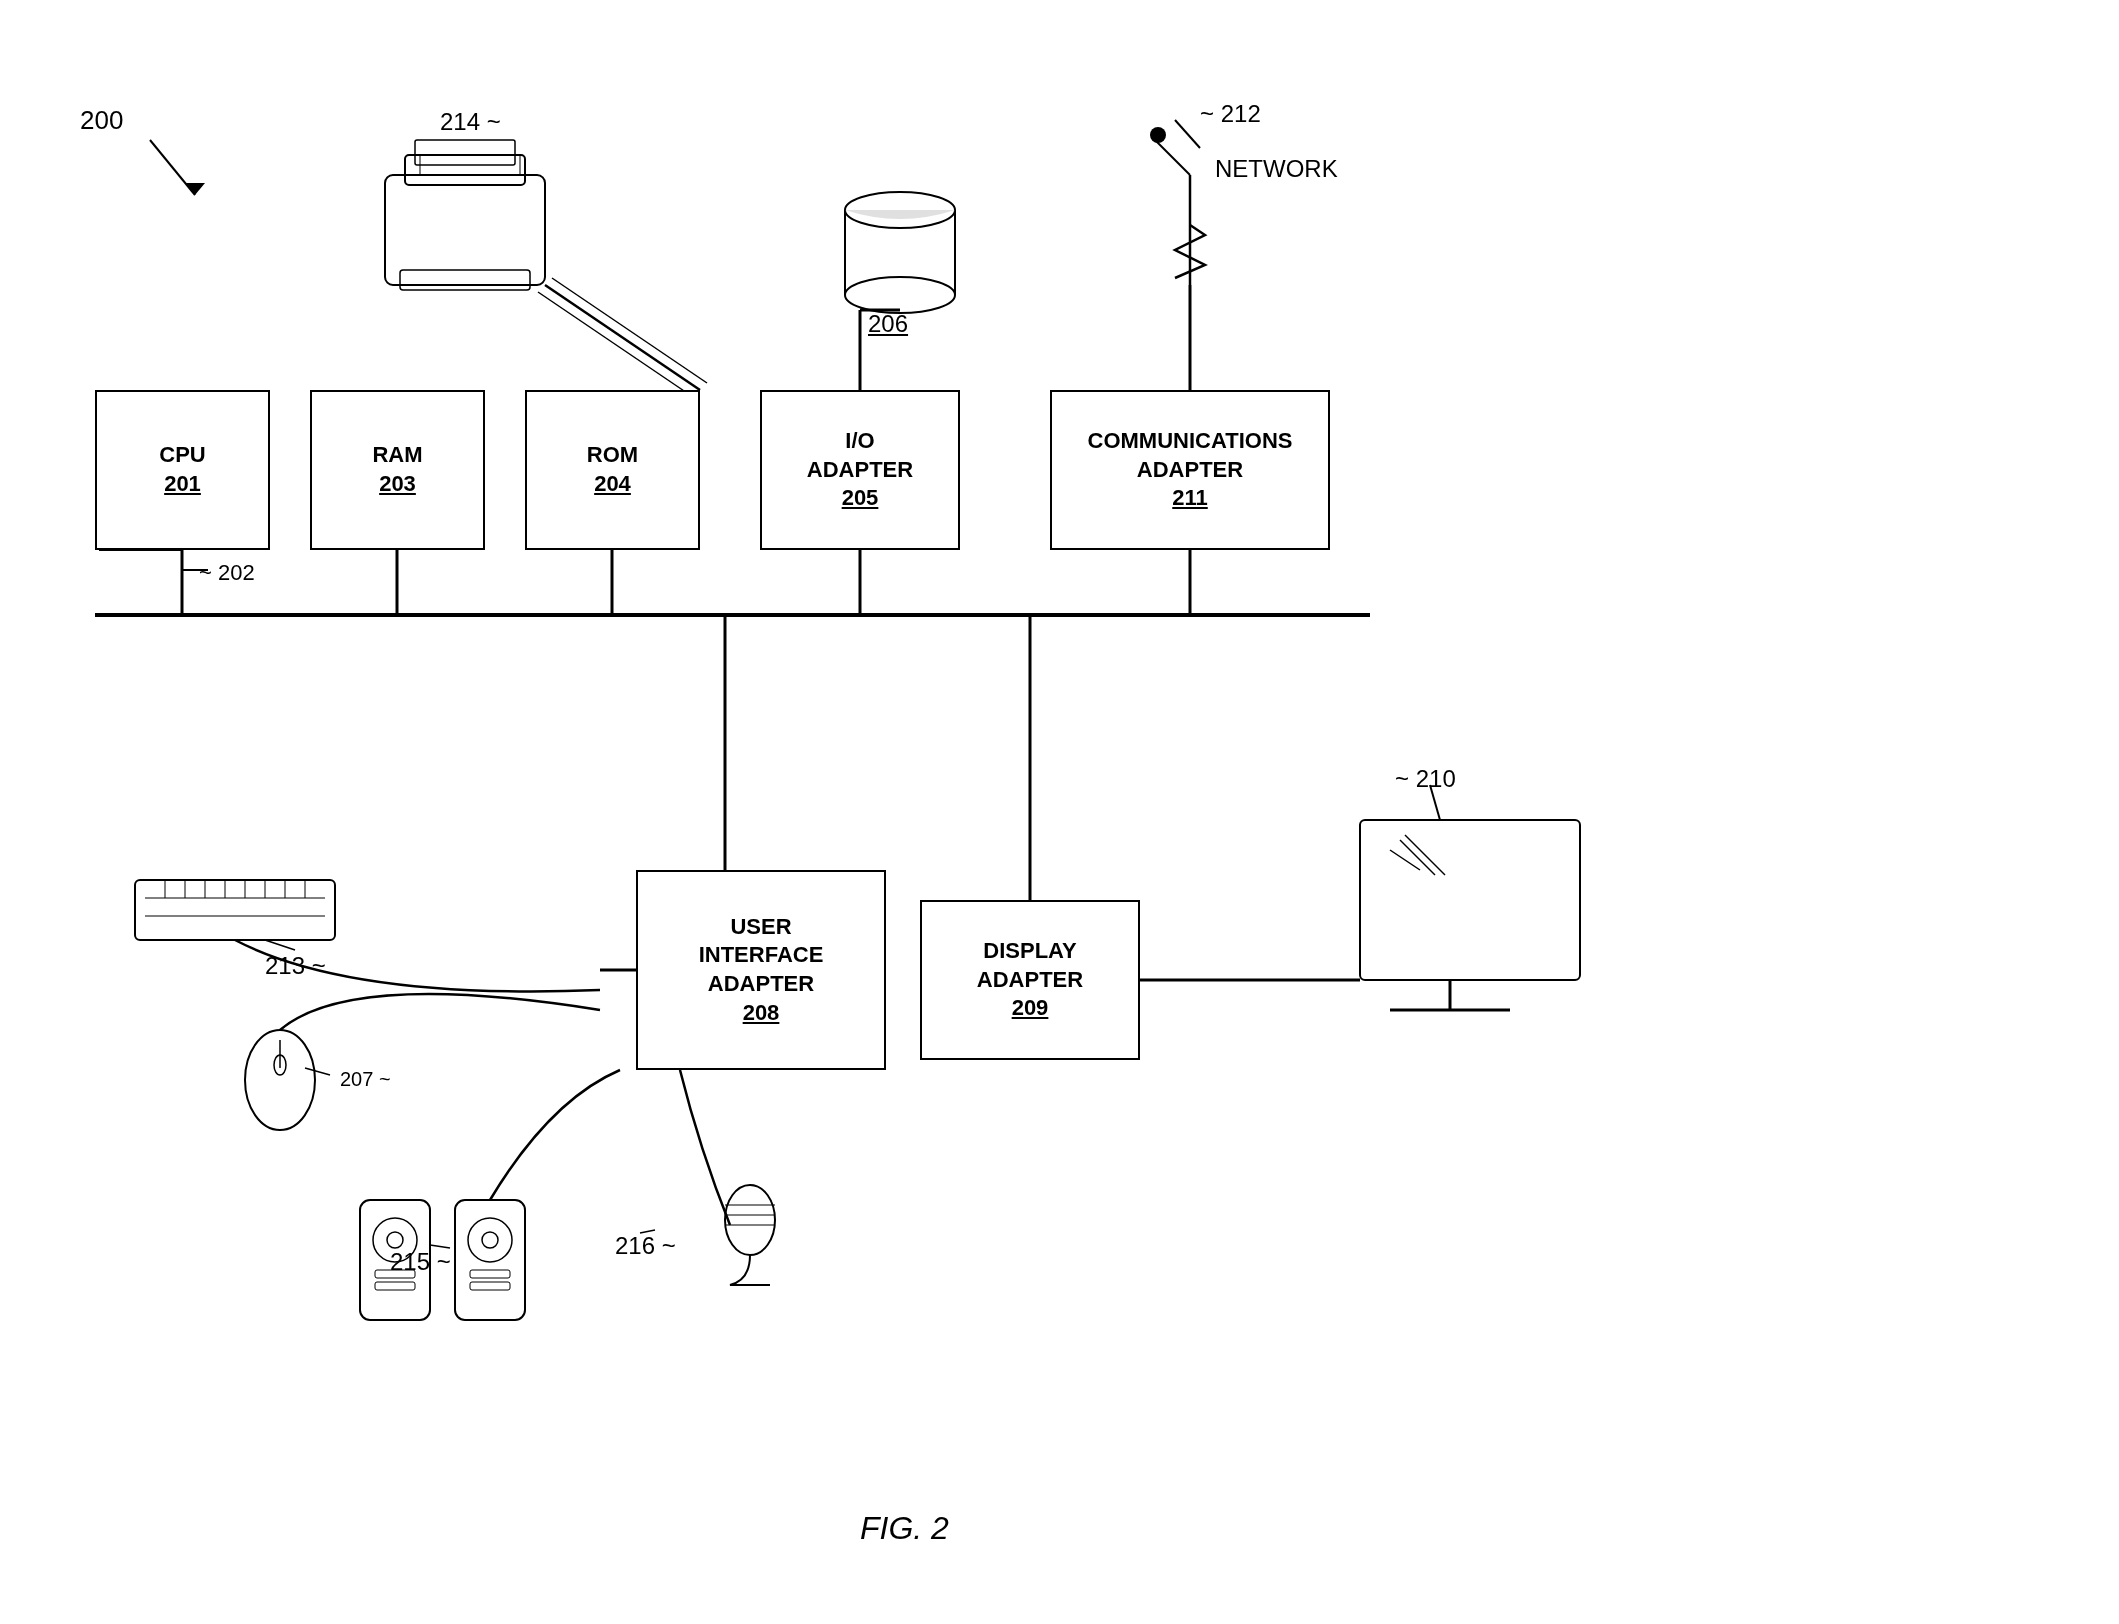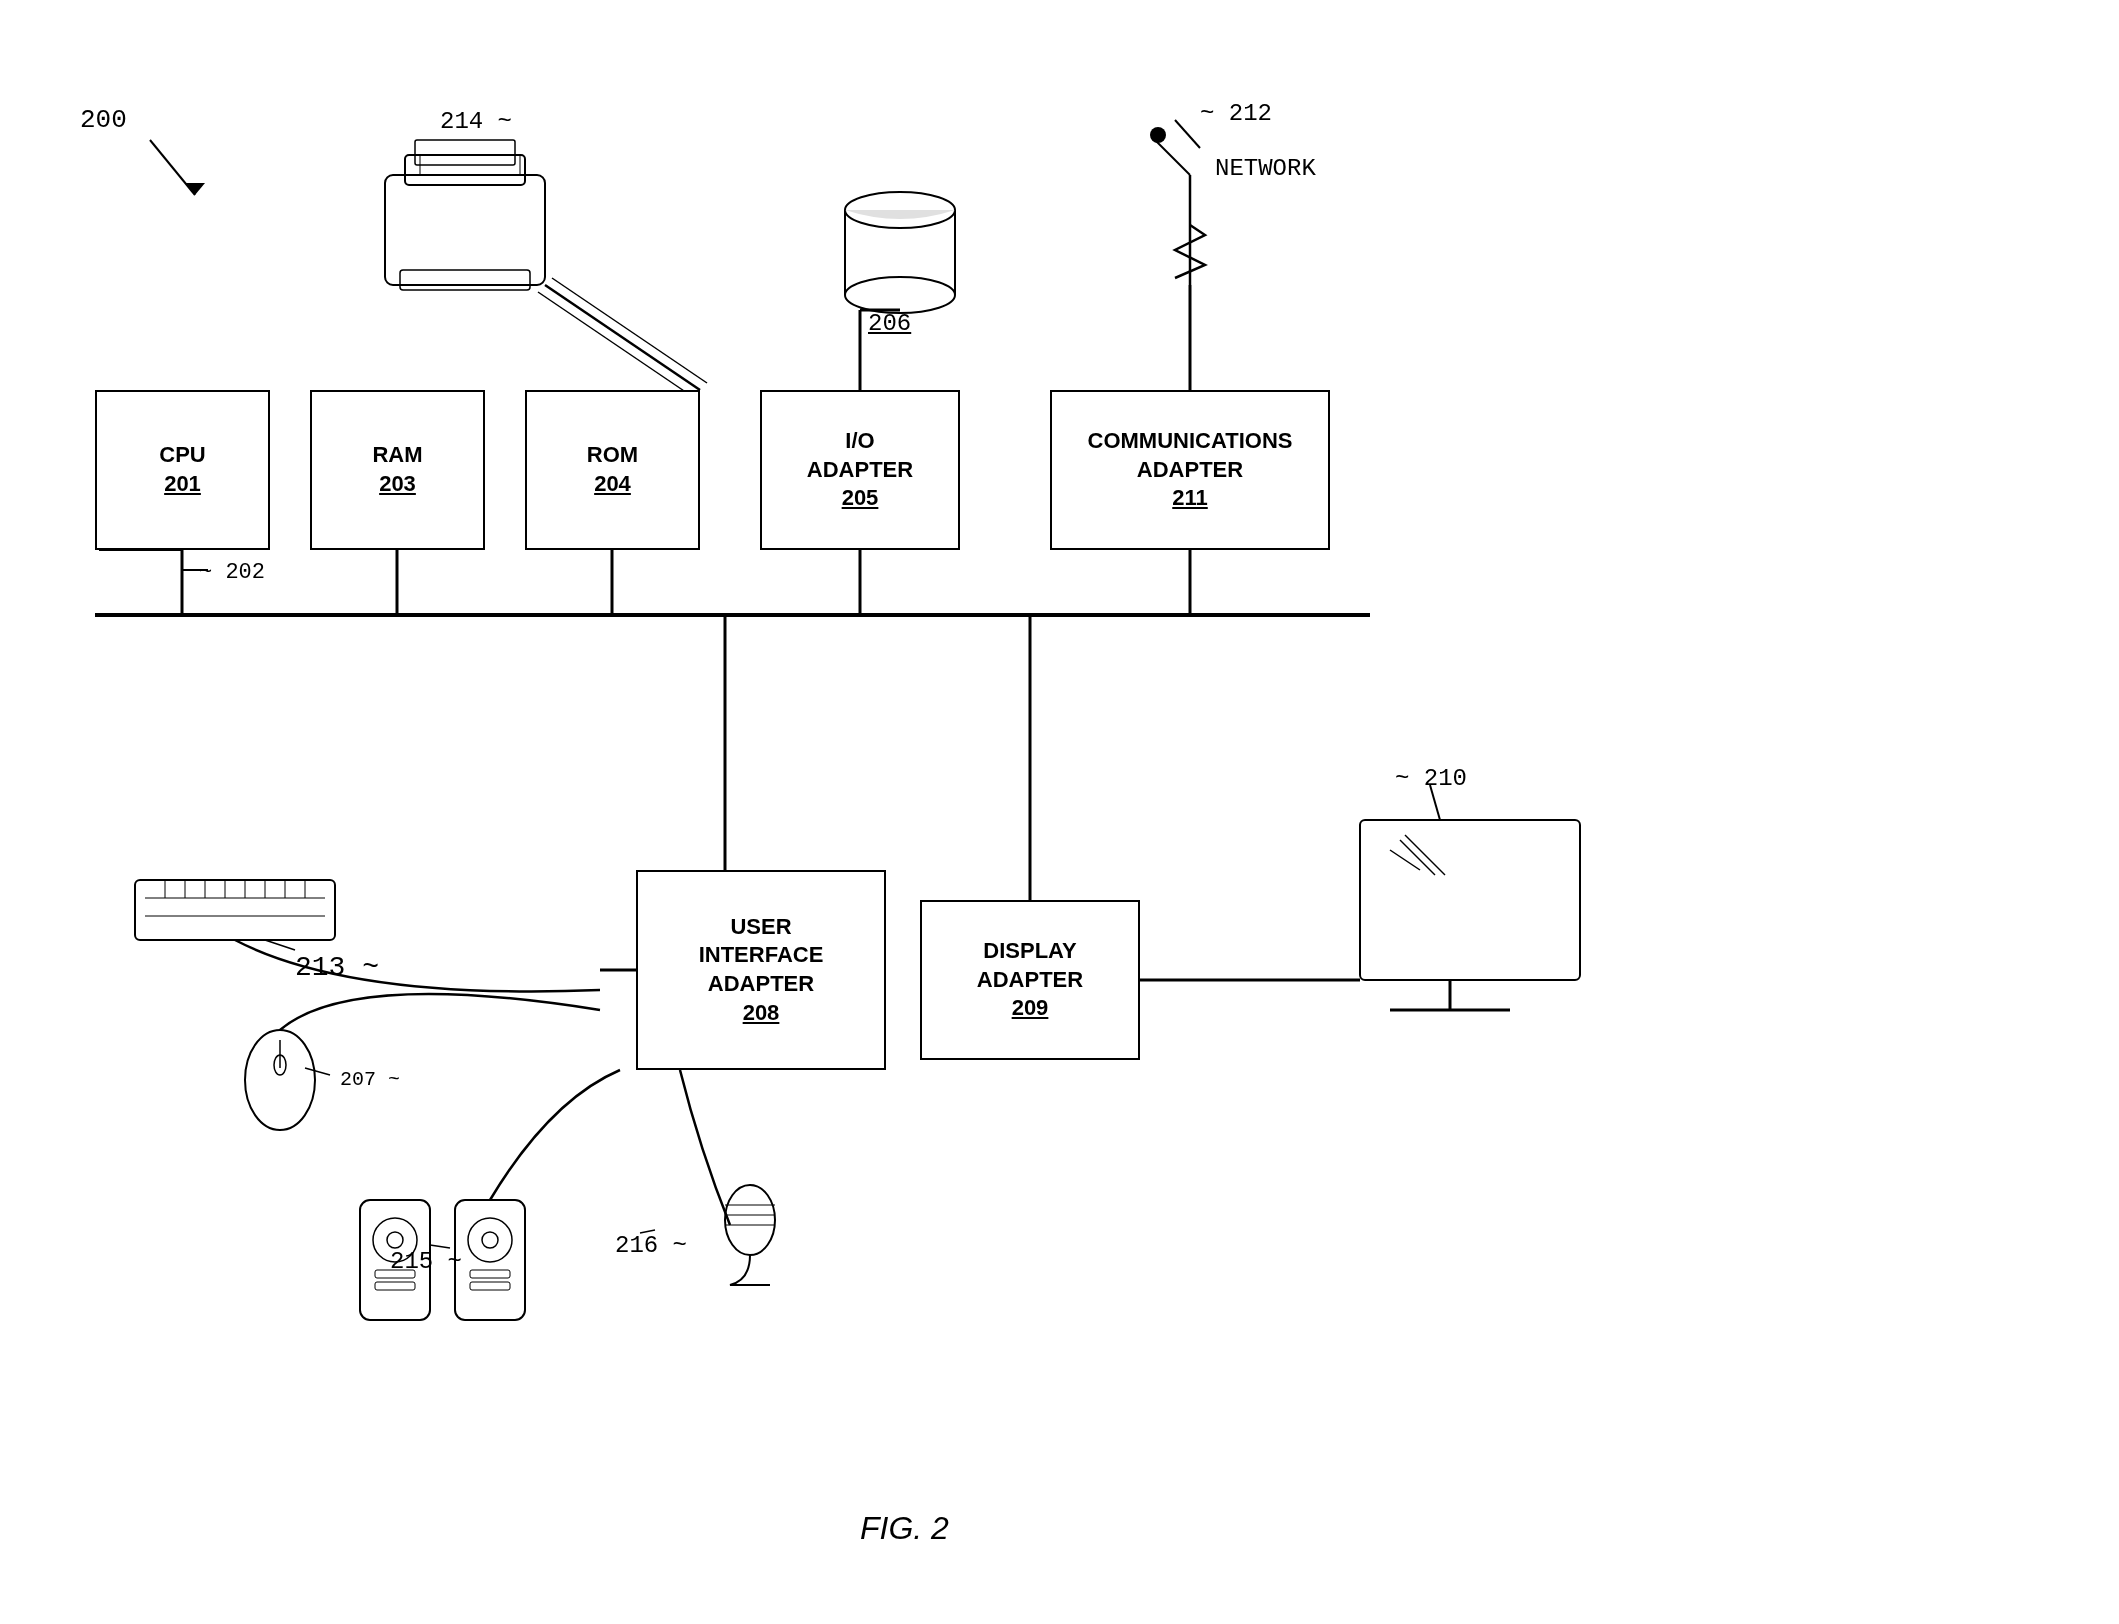--- a/index.html
+++ b/index.html
@@ -40,21 +40,20 @@
       position: absolute;
       top: 0; left: 0;
       width: 2119px;
       height: 1624px;
       pointer-events: none;
     }
     .label {
       position: absolute;
       font-size: 22px;
       font-weight: normal;
-      font-family: Liberation Mono, monospace;
     }
     .fig-caption {
       position: absolute;
       font-size: 32px;
       font-style: italic;
       font-weight: normal;
     }
   </style>
 </head>
 <body>
@@ -250,21 +249,21 @@
   </div>
 
   <div class="label" style="left:1215px; top:155px; font-size:24px;">
     <span>NETWORK</span>
   </div>
 
   <div class="label" style="left:1395px; top:765px; font-size:24px;">
     <span>~ 210</span>
   </div>
 
-  <div class="label" style="left:265px; top:952px; font-size:28px;margin-left:30px;">
+  <div class="label" style="left:265px; top:952px; font-size:24px;">
     <span>213 ~</span>
   </div>
 
   <div class="label" style="left:320px; top:1068px; font-size:20px;margin-left:20px;">
     <span>207 ~</span>
   </div>
 
   <div class="label" style="left:440px; top:108px; font-size:24px;">
     <span>214 ~</span>
   </div>

